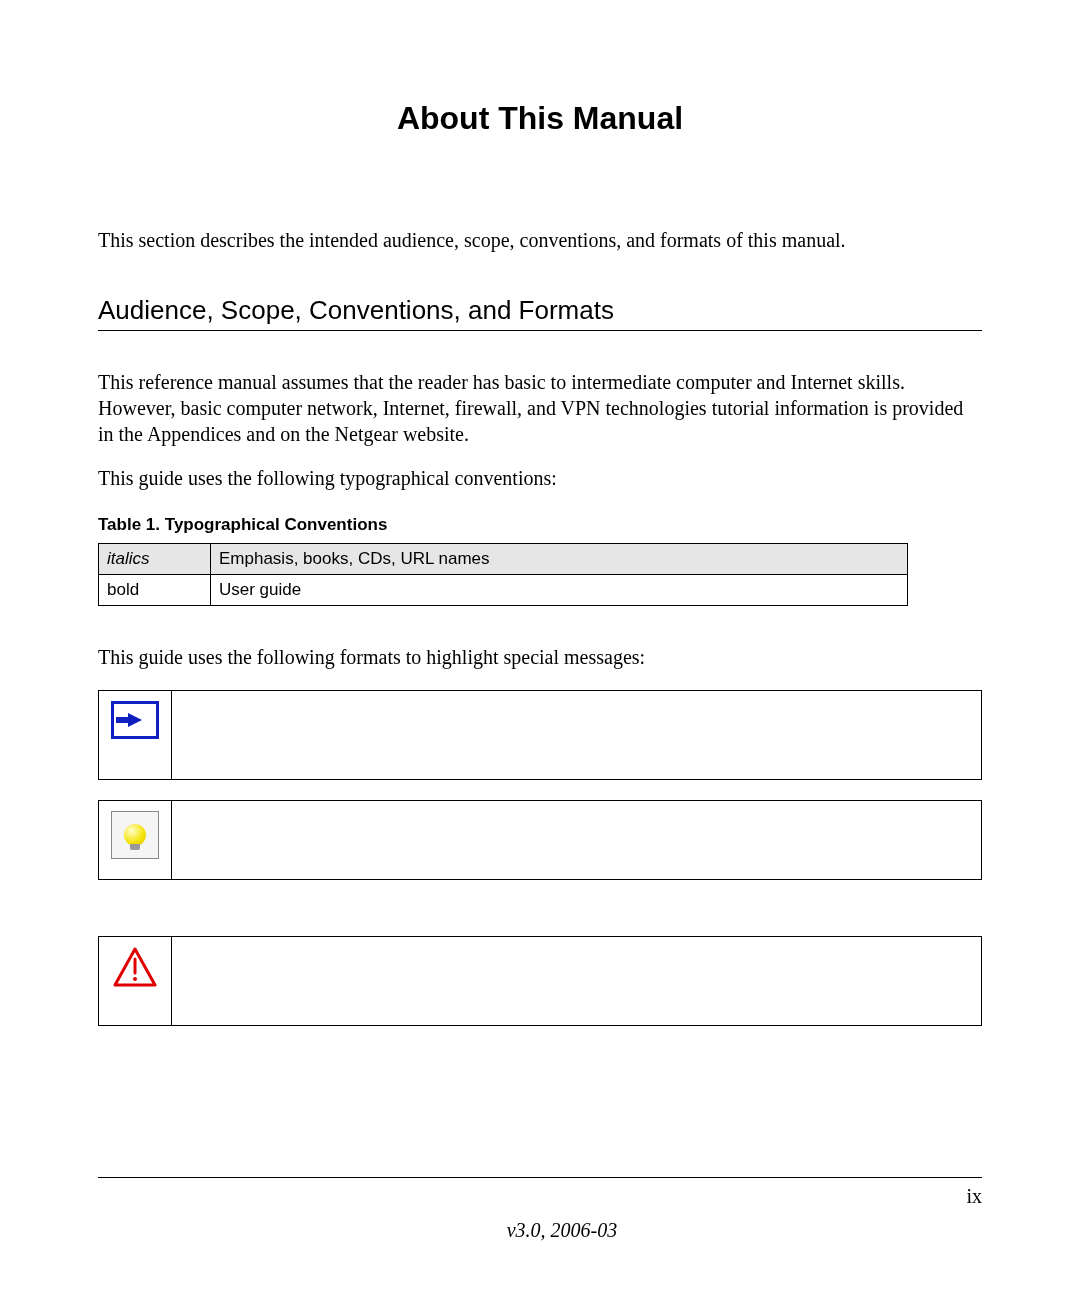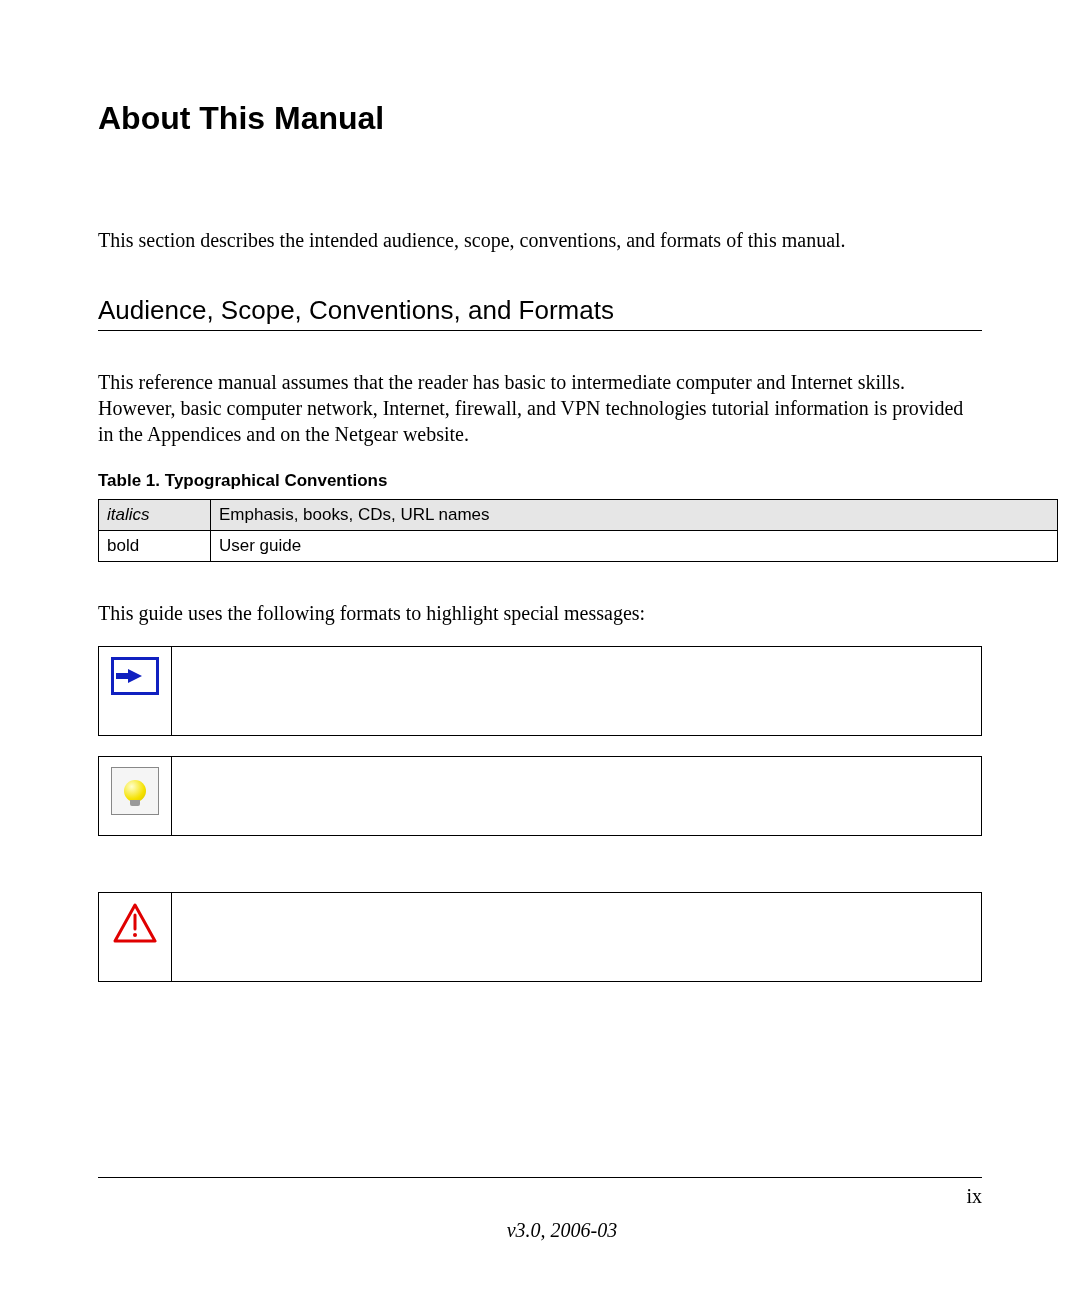--- a/index.html
+++ b/index.html
@@ -13,21 +13,21 @@
     width: 1080px;
     height: 1296px;
     box-sizing: border-box;
     padding: 100px 98px 40px 98px;
     position: relative;
   }
   h1.title {
     font-family: Helvetica, Arial, sans-serif;
     font-size: 32px;
     font-weight: bold;
-    text-align: left;
+    text-align: center;
     margin: 0 0 90px 0;
   }
   p.body {
     font-size: 20px;
     line-height: 1.3;
     margin: 16px 0 18px 0;
   }
   h2.section {
     font-family: Helvetica, Arial, sans-serif;
     font-size: 26px;
@@ -39,21 +39,21 @@
     border-top: 1px solid #000;
     margin: 0 0 38px 0;
   }
   .table-caption {
     font-family: Helvetica, Arial, sans-serif;
     font-size: 17px;
     font-weight: bold;
     margin: 24px 0 8px 0;
   }
   table.conv {
-    width: 960px;
+    width: 810px;
     border-collapse: collapse;
     font-family: Helvetica, Arial, sans-serif;
     font-size: 17px;
   }
   table.conv td {
     border: 1px solid #000;
     padding: 5px 8px;
     vertical-align: middle;
   }
   table.conv tr.hdr td {
@@ -161,20 +161,21 @@
 <div class="page">
 
   <h1 class="title">About This Manual</h1>
 
   <p class="body">This section describes the intended audience, scope, conventions, and formats of this manual.</p>
 
   <h2 class="section">Audience, Scope, Conventions, and Formats</h2>
   <hr class="rule">
 
   <p class="body">This reference manual assumes that the reader has basic to intermediate computer and Internet skills. However, basic computer network, Internet, firewall, and VPN technologies tutorial information is provided in the Appendices and on the Netgear website.</p>
+  <p class="body">This guide uses the following typographical conventions:</p>
 
   <div class="table-caption">Table  1. Typographical Conventions</div>
 
   <table class="conv">
     <tbody>
         <tr class="hdr">
       <td class="col1 italics">italics</td>
       <td>Emphasis, books, CDs, URL names</td>
     </tr>
     <tr>

